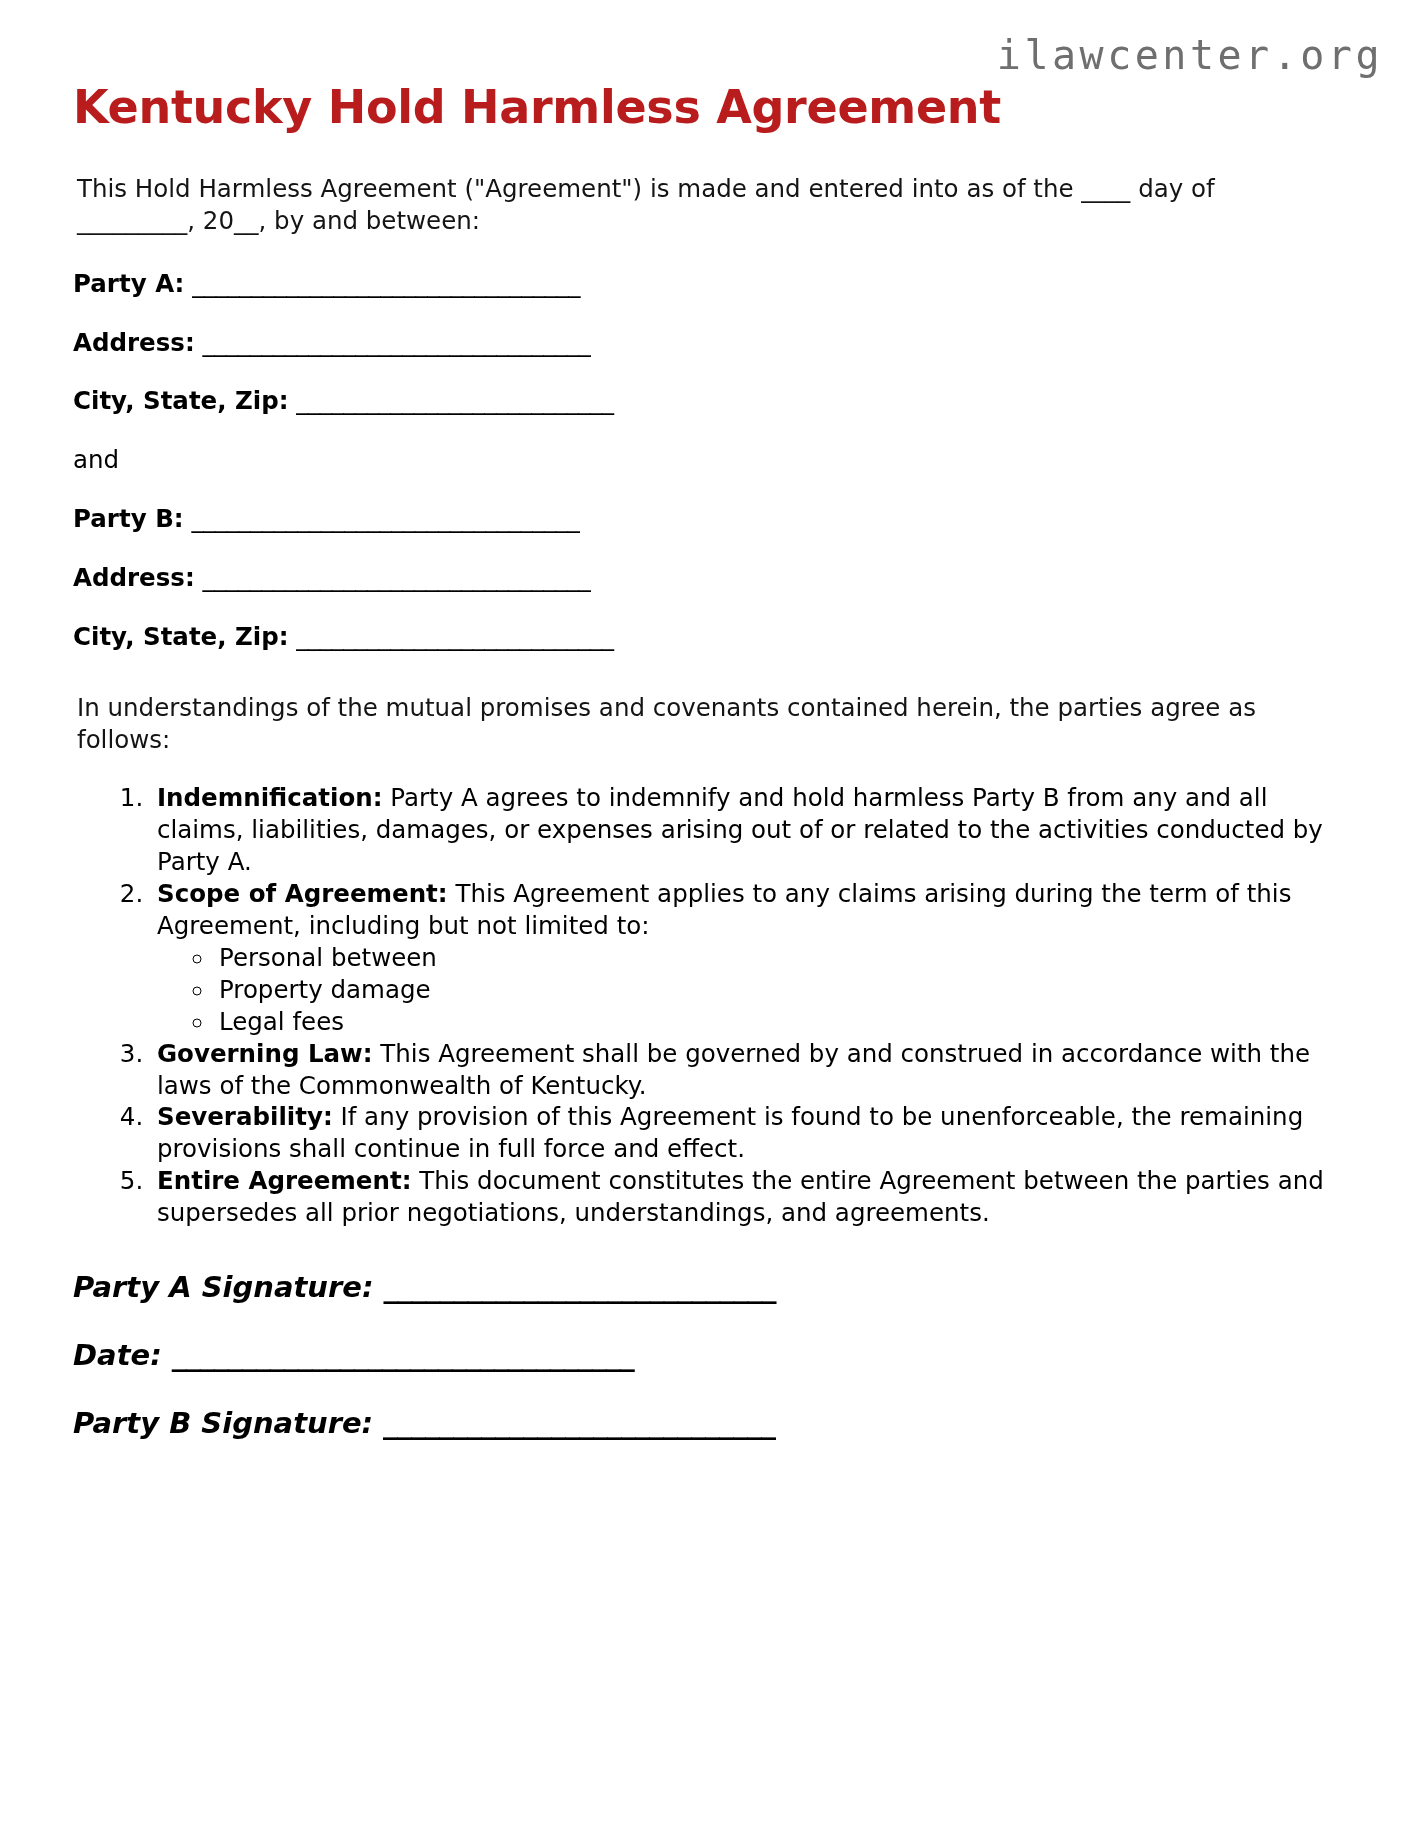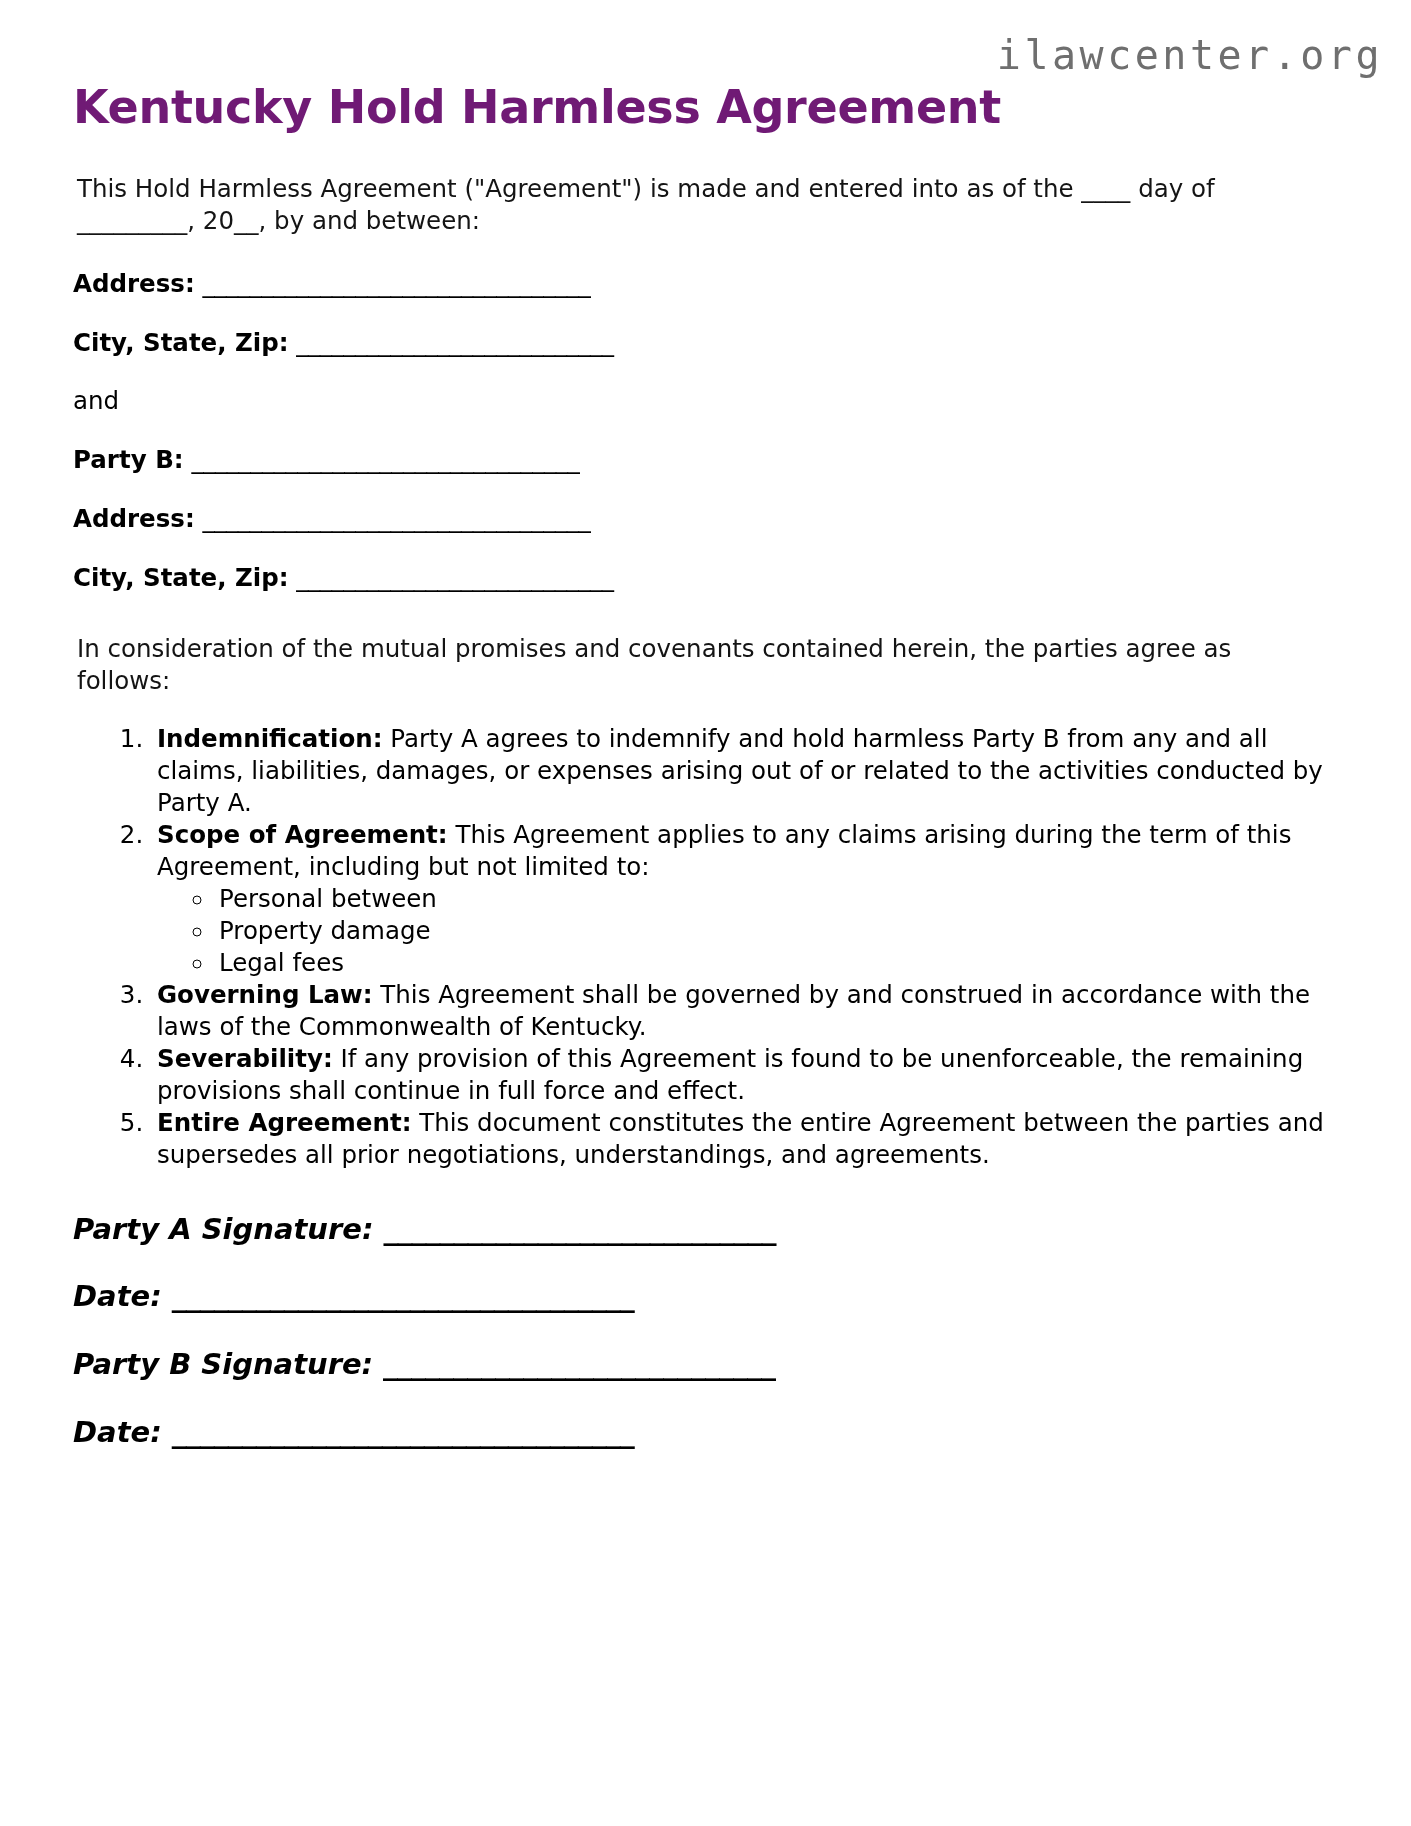--- a/index.html
+++ b/index.html
@@ -42,21 +42,21 @@
 
   
   .doc-title {
     margin: 0;
     padding-top: 82px;
     font-family: "DejaVu Sans", sans-serif;
     font-size: 46px;
     font-weight: bold;
     letter-spacing: -0.3px;
     line-height: 1.12;
-    color: #701a75;
+    color: #b91c1c;
   }
 
   
   .para {
     font-size: 24.5px;
     line-height: 1.31;
     margin: 4px;
     padding-top: 35px;
     color: #141414;
     max-width: 1180px;
@@ -132,20 +132,24 @@
 <div class="page">
 
   <div class="watermark">ilawcenter.org</div>
 
   <div class="content">
 
     <h1 class="doc-title">Kentucky Hold Harmless Agreement</h1>
 
     <p class="para">This Hold Harmless Agreement ("Agreement") is made and entered into as of the ____ day of _________, 20__, by and between:</p>
 
+    <div class="field-row">
+      <span class="field-label">Party A:</span>
+      <span class="field-blank">_________________________________</span>
+    </div>
 
     <div class="field-row">
       <span class="field-label">Address:</span>
       <span class="field-blank">_________________________________</span>
     </div>
 
     <div class="field-row">
       <span class="field-label">City, State, Zip:</span>
       <span class="field-blank">___________________________</span>
     </div>
@@ -160,21 +164,21 @@
     <div class="field-row">
       <span class="field-label">Address:</span>
       <span class="field-blank">_________________________________</span>
     </div>
 
     <div class="field-row">
       <span class="field-label">City, State, Zip:</span>
       <span class="field-blank">___________________________</span>
     </div>
 
-    <p class="para">In consideration of the mutual promises and covenants contained herein, the parties agree as follows:</p>
+    <p class="para">In understandings of the mutual promises and covenants contained herein, the parties agree as follows:</p>
 
     <ol class="clauses">
         <li><span class="clause-title">Indemnification:</span><span> Party A agrees to indemnify and hold harmless Party B from any and all claims, liabilities, damages, or expenses arising out of or related to the activities conducted by Party A.</span></li>
         <li><span class="clause-title">Scope of Agreement:</span><span> This Agreement applies to any claims arising during the term of this Agreement, including but not limited to:</span><ul class="subitems">
             <li>Personal between</li>
             <li>Property damage</li>
             <li>Legal fees</li>
           </ul></li>
         <li><span class="clause-title">Governing Law:</span><span> This Agreement shall be governed by and construed in accordance with the laws of the Commonwealth of Kentucky.</span></li>
         <li><span class="clause-title">Severability:</span><span> If any provision of this Agreement is found to be unenforceable, the remaining provisions shall continue in full force and effect.</span></li>

